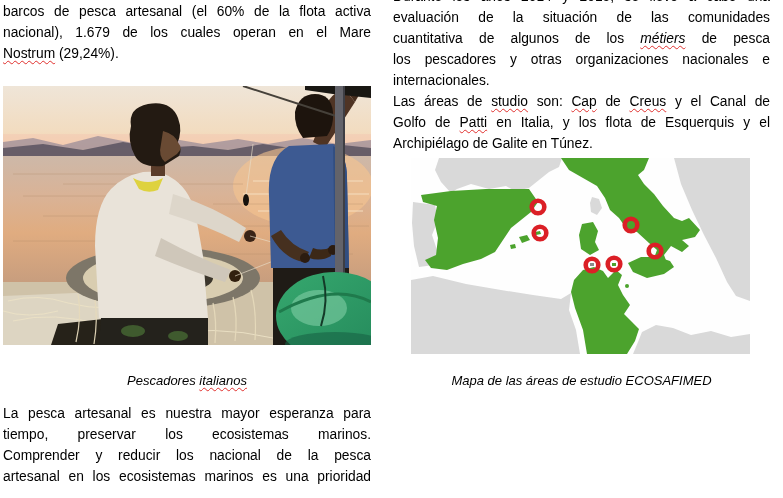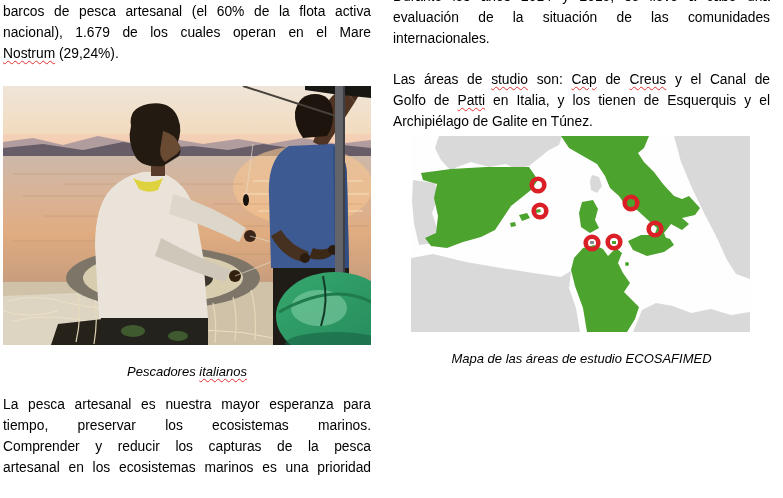--- a/index.html
+++ b/index.html
@@ -19,23 +19,23 @@
     text-decoration-style:wavy;
     text-decoration-color:#e0302e;
     text-decoration-thickness:1px;
     text-underline-offset:2px;
     text-align:center;
   }
   .caption{
     font-size:13px;font-style:italic;line-height:21px;height:21px;text-align:center;
   }
   #photo{display:block;margin-top:22px;}
-  #photo-caption{margin-top:16px;}
+  #photo-caption{margin-top:25px;}
   #para-esperanza{margin-top:12px;}
-  #para-areas{margin-top:20px;}
+  #para-areas{margin-top:0;}
   #map{display:block;margin-left:18px;margin-top:4px;}
   #map-caption{margin-top:16px;}
 </style>
 </head>
 <body>
 
 <div id="page">
 
   <div id="left-col" class="col">
 
@@ -157,36 +157,38 @@
         <path d="M320,190 Q326,215 318,240" stroke="#143a28" stroke-width="2" fill="none"></path>
         <ellipse cx="332" cy="258" rx="50" ry="12" fill="#176344" opacity="0.6"></ellipse>
       </g>
     </svg>
 
     <div id="photo-caption" class="caption"><span>Pescadores </span><span class="sp">italianos</span></div>
 
     <div id="para-esperanza">
       <div class="ln j">La pesca artesanal es nuestra mayor esperanza para</div>
       <div class="ln j">tiempo, preservar los ecosistemas marinos.</div>
-      <div class="ln j">Comprender y reducir los capturas de la pesca</div>
+      <div class="ln j">Comprender y reducir los nacional de la pesca</div>
       <div class="ln j">artesanal en los ecosistemas marinos es una prioridad</div>
     </div>
   </div>
 
   <div id="right-col" class="col">
 
     <div>
       <div class="ln j">Durante los años 2014 y 2015, se llevó a cabo una</div>
       <div class="ln j">evaluación de la situación de las comunidades</div>
+      <div class="ln j"><span>cuantitativa de algunos de los </span><span class="it sp">métiers</span><span> de pesca</span></div>
+      <div class="ln j">los pescadores y otras organizaciones nacionales e</div>
       <div class="ln">internacionales.</div>
     </div>
 
     <div id="para-areas">
       <div class="ln j"><span>Las áreas de </span><span class="sp">studio</span><span> son: </span><span class="sp">Cap</span><span> de </span><span class="sp">Creus</span><span> y el Canal de</span></div>
-      <div class="ln j"><span>Golfo de </span><span class="sp">Patti</span><span> en Italia, y los tienen de Esquerquis y el</span></div>
+      <div class="ln j"><span>Golfo de </span><span class="sp">Patti</span><span> en Italia, y los flota de Esquerquis y el</span></div>
       <div class="ln">Archipiélago de Galite en Túnez.</div>
     </div>
 
     <svg id="map" width="339" height="196" viewBox="0 0 339 196" role="img">
       <rect x="0" y="0" width="339" height="196" fill="#fefefe"></rect>
       <g fill="#d9d9d9">
         <path d="M28,0 L151,0 L148,9 L138,14 L128,22 L118,30 L104,33 L95,28 L78,31 L60,26 L46,31 L40,35 L30,24 L24,12 Z"></path>
         <path d="M2,44 L24,47 L27,62 L21,77 L26,92 L23,107 L8,109 L3,88 L1,65 Z"></path>
         <path d="M0,122 L22,118 L55,126 L90,132 L122,137 L150,141 L160,135 L158,152 L165,172 L169,196 L0,196 Z"></path>
         <path d="M222,196 L227,184 L231,174 L245,167 L262,170 L280,177 L300,173 L320,179 L339,176 L339,196 Z"></path>

